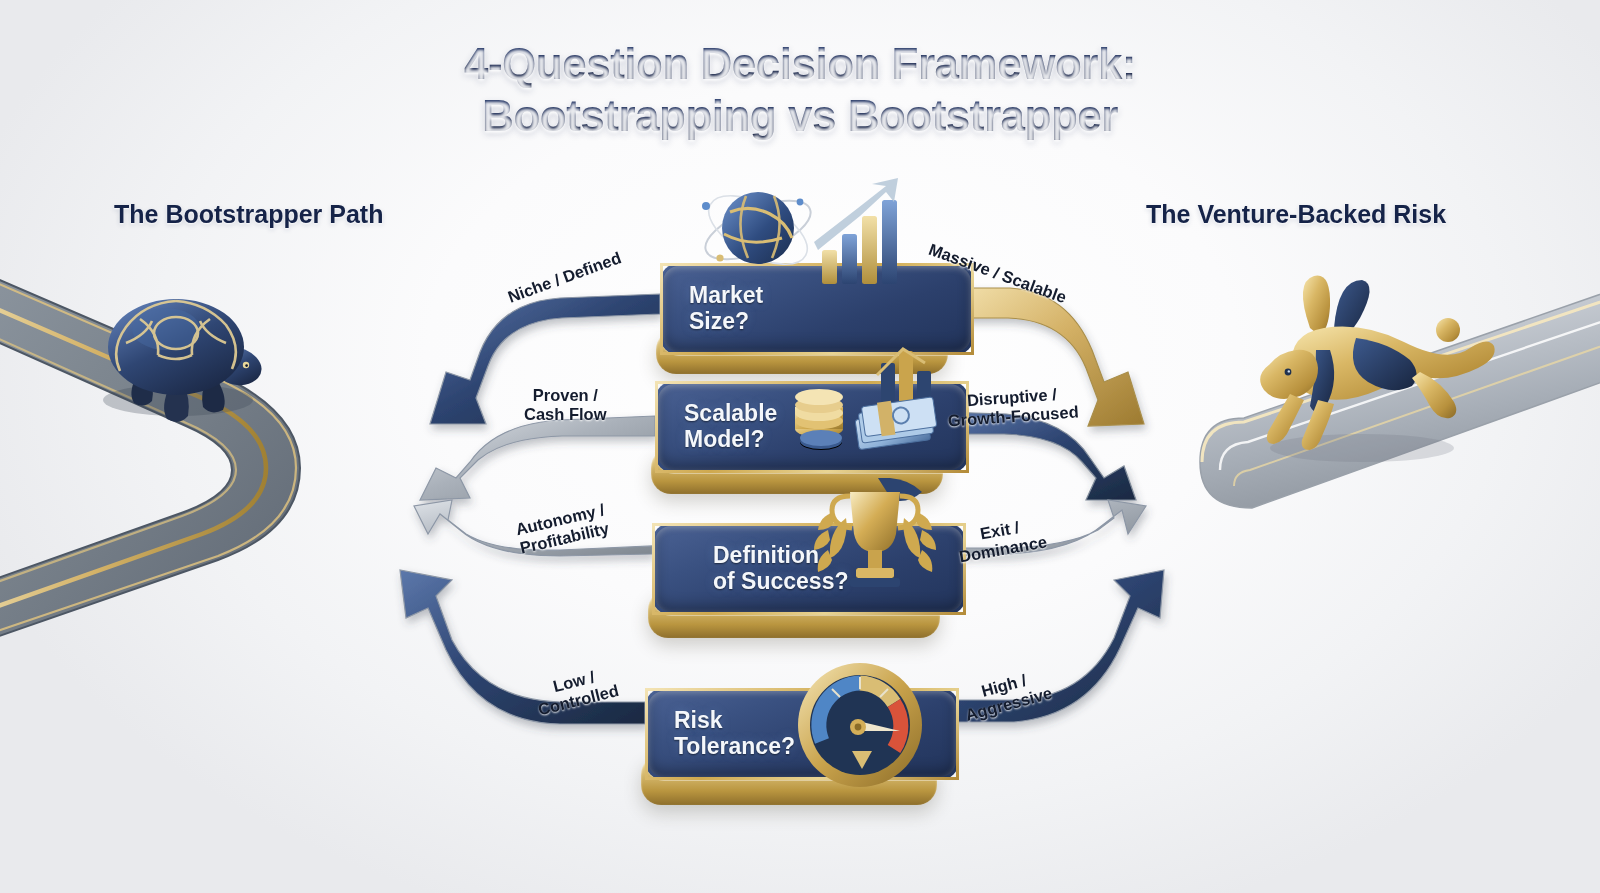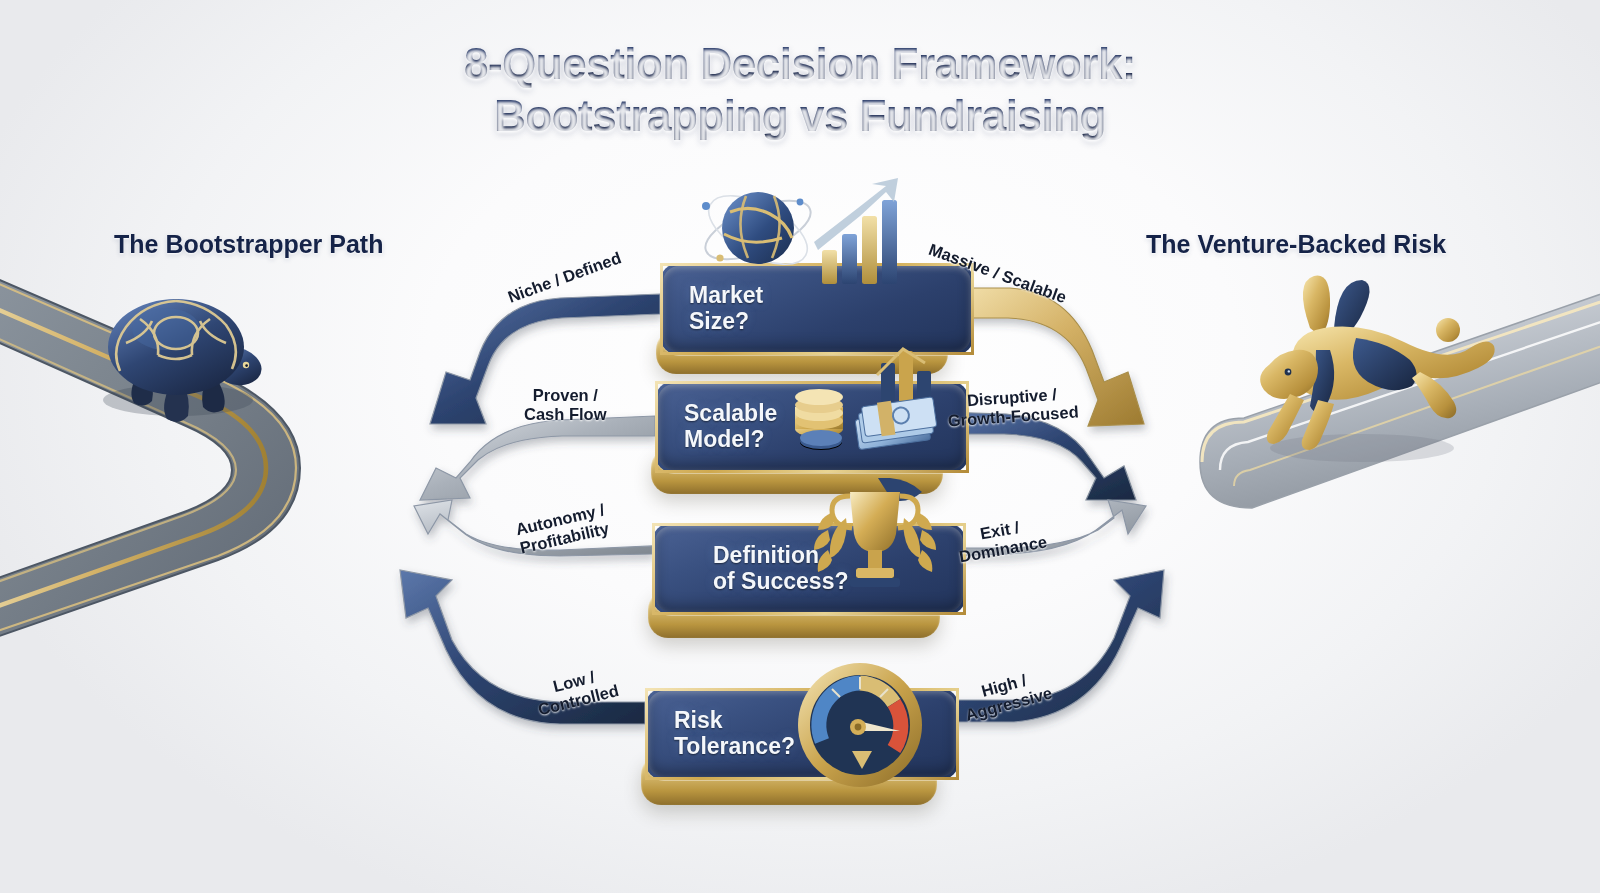--- a/index.html
+++ b/index.html
@@ -28,21 +28,20 @@
   .title-line.l2{
     background:linear-gradient(180deg,#2d4277 0%,#18254a 60%,#101b3a 100%);
     -webkit-background-clip:text; background-clip:text; color:transparent;
   }
 
   
   .side-head{
     position:absolute; font-size:25px; font-weight:bold; color:#152348;
     text-shadow:0 1px 2px rgba(255,255,255,0.95), 0 2px 5px rgba(30,45,90,0.18);
     white-space:nowrap;
-    margin-top:30px;
   }
   .side-head.left{ left:114px; top:200px; }
   .side-head.right{ left:1146px; top:200px; }
 
   
   .road-left{ position:absolute; left:-30px; top:230px; width:470px; height:430px; }
   .road-right{ position:absolute; left:1160px; top:250px; width:470px; height:300px; }
 
   
   .node{
@@ -105,22 +104,22 @@
   #rb3{ left:957px; top:521px; transform:rotate(-10deg); }
   #rb4{ left:962px; top:676px; transform:rotate(-15deg); }
 
   svg.layer{ position:absolute; left:0; top:0; width:1600px; height:893px; pointer-events:none; }
   svg.arrows{ z-index:3; }
 </style>
 </head>
 <body>
 
 <div class="title-wrap">
-  <div class="title-line l1">8-Question Decision Framework:</div>
-  <div class="title-line l2">Bootstrapping vs Fundraising</div>
+  <div class="title-line l1">4-Question Decision Framework:</div>
+  <div class="title-line l2">Bootstrapping vs Bootstrapper</div>
 </div>
 
 <div class="side-head left">The Bootstrapper Path</div>
 <div class="side-head right">The Venture-Backed Risk</div>
 
 <svg class="road-left" viewBox="0 0 470 430">
   <defs>
     <linearGradient id="asphalt" x1="0" y1="0" x2="1" y2="1">
       <stop offset="0%" stop-color="#9099a3"></stop>
       <stop offset="40%" stop-color="#7d868f"></stop>

